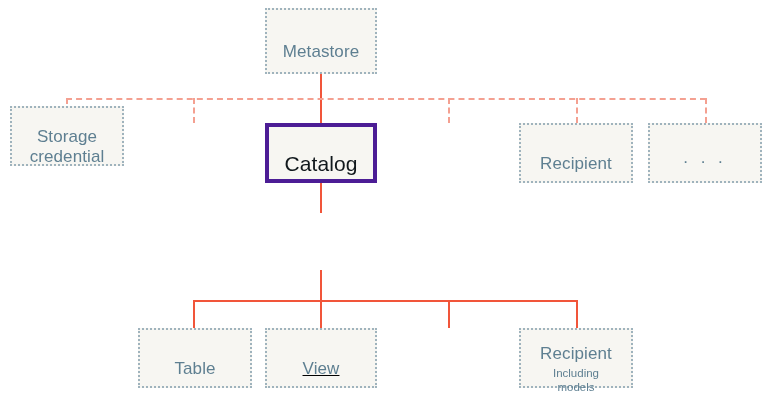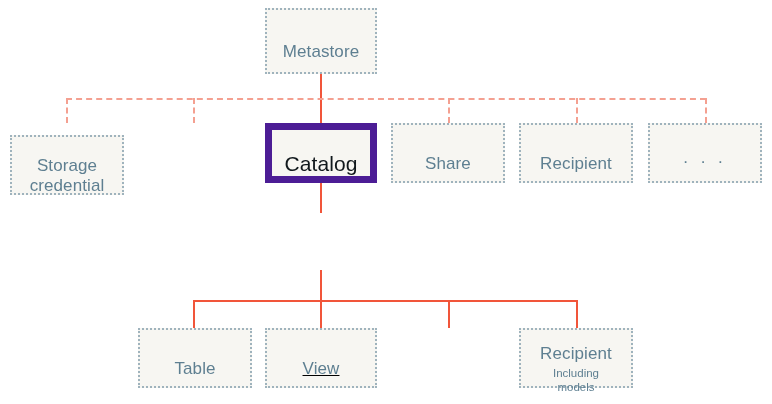--- a/index.html
+++ b/index.html
@@ -41,21 +41,21 @@
     color: #5e7f91;
     font-size: 11.5px;
     font-weight: 400;
     line-height: 1.22;
     margin-top: 2px;
     white-space: pre-line;
   }
 
   
   .node.highlight {
-    border: 7px solid #4c1d95;
+    border: 4px solid #4c1d95;
     background: #f7f6f2;
   }
   .node.highlight .label {
     color: #11181c;
     font-size: 21px;
   }
 
   
   .node .ellipsis {
     color: #5e7f91;
@@ -100,33 +100,30 @@
   <div class="conn v-solid" style="left:320px; top:74px; height:49px;"></div>
 
   <div class="conn h-dash" style="left:66px; top:98px; width:640px;"></div>
 
   <div class="conn v-dash" style="left:66px; top:98px; height:25px;"></div>
   <div class="conn v-dash" style="left:193px; top:98px; height:25px;"></div>
   <div class="conn v-dash" style="left:448px; top:98px; height:25px;"></div>
   <div class="conn v-dash" style="left:576px; top:98px; height:25px;"></div>
   <div class="conn v-dash" style="left:705px; top:98px; height:25px;"></div>
 
-  <div class="node" style="left:10px; top:135px; width:114px; height:60px;align-items:center;">
+  <div class="node" style="left:10px; top:106px; width:114px; height:60px;align-items:center;">
     <span class="label">Storage
 credential</span>
   </div>
 
 
   <div class="node highlight" style="left:265px; top:123px; width:112px; height:60px;">
     <span class="label">Catalog</span>
   </div>
 
-  <div class="node" style="left:391px; top:123px; width:114px; height:60px;">
-    <span class="label">Share</span>
-  </div>
 
   <div class="node" style="left:519px; top:123px; width:114px; height:60px;">
     <span class="label">Recipient</span>
   </div>
 
   <div class="node" style="left:648px; top:123px; width:114px; height:60px;">
     <span class="ellipsis">. . .</span>
   </div>
 
   <div class="conn v-solid" style="left:320px; top:183px; height:30px;"></div>

